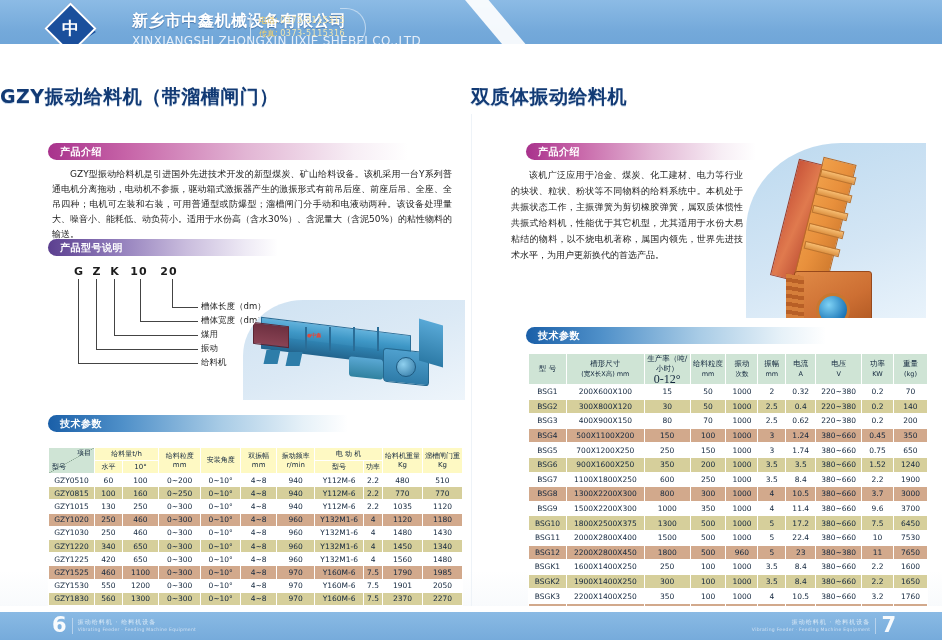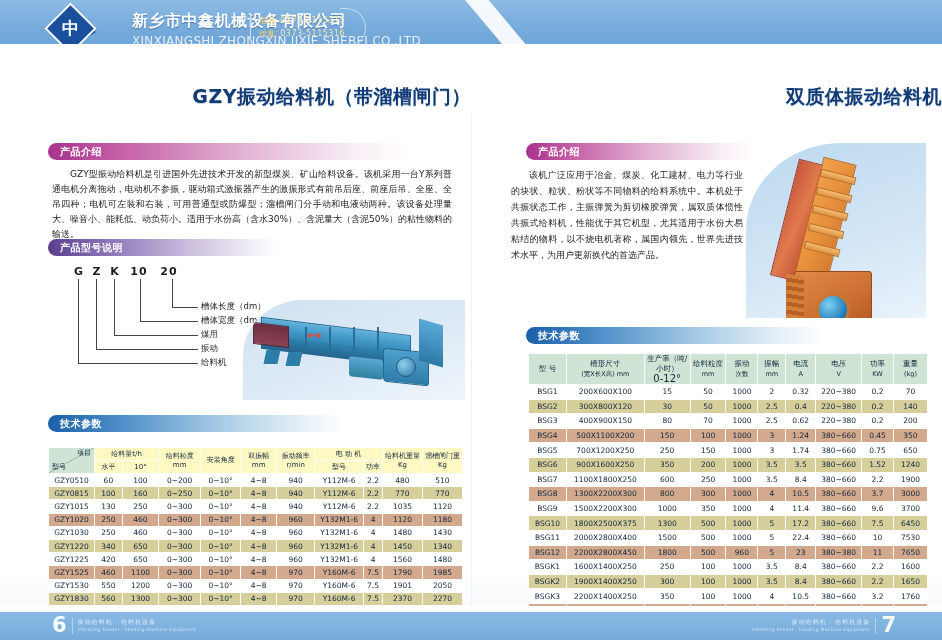--- a/index.html
+++ b/index.html
@@ -100,21 +100,21 @@
   .content {
     position: absolute; left: 0; top: 57px; width: 942px; height: 583px;
     background: #ffffff;
   }
   .page-col { position: absolute; top: 0; height: 583px; }
   .page-left  { left: 0;   width: 471px; }
   .page-right { left: 471px; width: 471px; }
 
   .page-title {
     position: absolute; top: 27px; width: 100%;
-    text-align: right;
+    text-align: left;
     font-size: 19px; font-weight: bold; color: #123a74;
     letter-spacing: .5px;
     text-shadow: 0 1px 0 #c7d7ea;
   }
 
   .sect-bar {
     position: absolute; height: 17px;
     background: linear-gradient(90deg,#a8328c 0%, #c764a8 22%, #e2b5d4 55%, #f7eef5 85%, #ffffff 100%);
     border-radius: 9px 2px 2px 9px;
     display: flex; align-items: center;
@@ -682,21 +682,21 @@
           <tr id="right-thead-row">
               <th style="width: 38px;">
                 <div>型 号</div>
               </th>
               <th style="width: 78px;">
                 <div>槽形尺寸</div>
                 <div style="font-size: 6.5px;">(宽X长X高) mm</div>
               </th>
               <th style="width: 46px;">
                 <div>生产率（吨/小时）</div>
-                <div style="font-size: 10px;">0-12°</div>
+                <div style="font-size: 12px; font-family: Liberation Serif, serif;">0-12°</div>
               </th>
               <th style="width: 36px;">
                 <div>给料粒度</div>
                 <div style="font-size: 6.5px;">mm</div>
               </th>
               <th style="width: 32px;">
                 <div>振动</div>
                 <div style="font-size: 6.5px;">次数</div>
               </th>
               <th style="width: 28px;">

